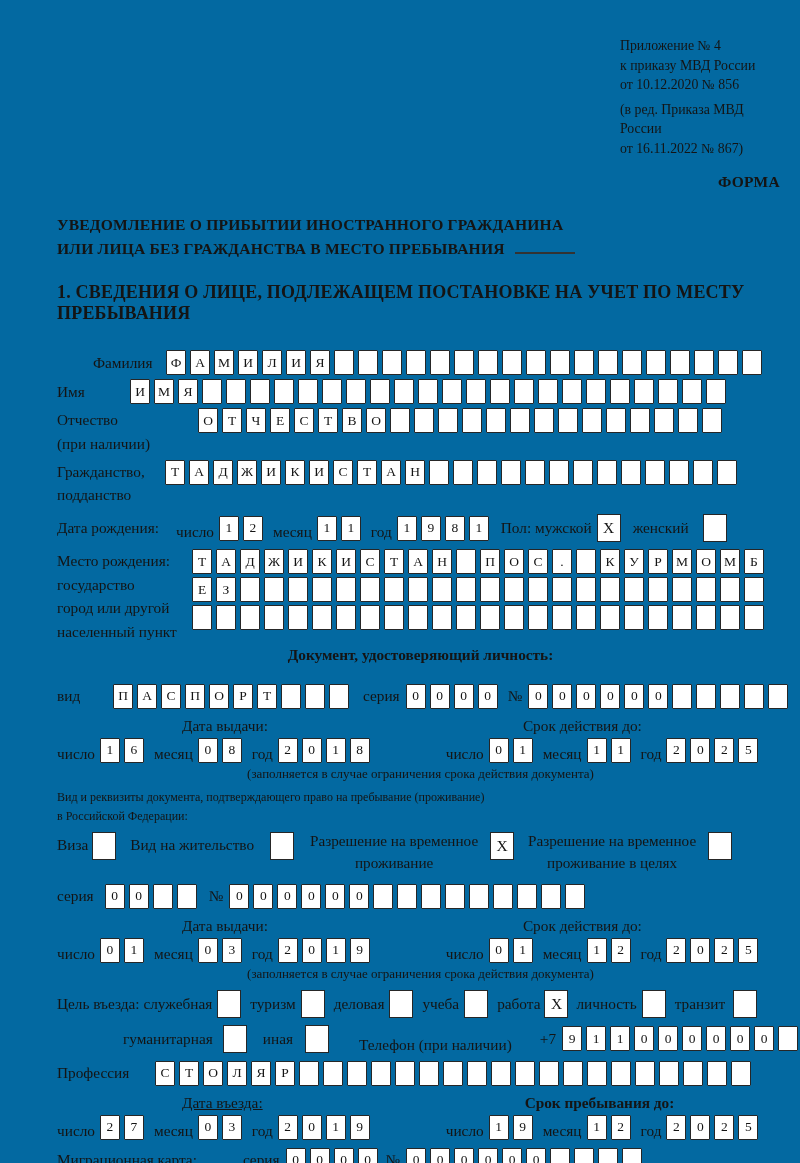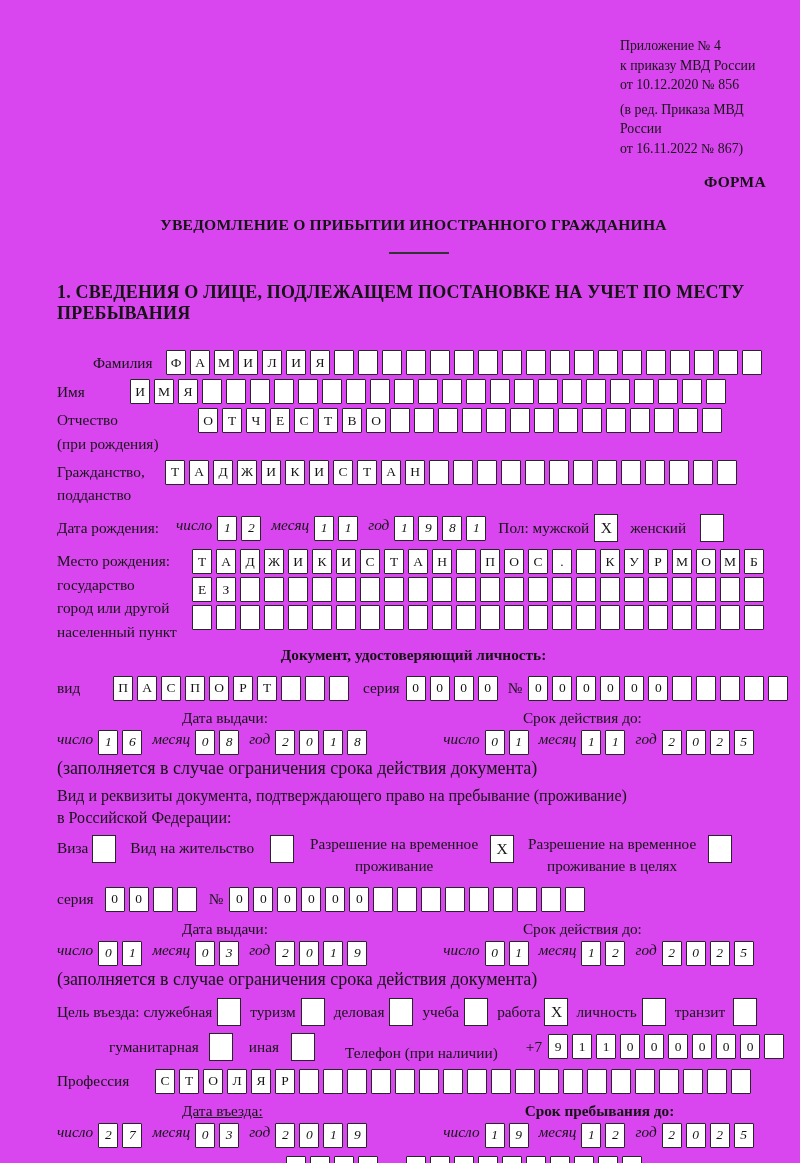--- a/index.html
+++ b/index.html
@@ -1,49 +1,49 @@
 <!DOCTYPE html>
 <html><head>
 <meta charset="utf-8">
 <style>
   html,body { margin:0; padding:0; background:#ffffff; }
   .page {
-    position:relative; width:800px; height:1163px; background:#d946ef;
+    position:relative; width:800px; height:1163px; background:#0369a1;
     font-family:"Liberation Serif", serif; color:#141414;
-    box-sizing:border-box; padding:36px 30px 0 57px; overflow:hidden;
+    box-sizing:border-box; padding:36px 16px 0 57px; overflow:hidden;
   }
   .ref-block { margin-left:563px; font-size:13.8px; line-height:1.42; }
   .ref-edit { margin-top:5px; }
   .forma { text-align:right; padding-right:4px; margin-top:15px; font-weight:bold; font-size:15.5px; letter-spacing:0.3px; }
-  .title { text-align:center; font-weight:bold; font-size:15.6px; line-height:1.5; margin-top:22px; letter-spacing:0.2px; }
+  .title { text-align:left; font-weight:bold; font-size:15.6px; line-height:1.5; margin-top:22px; letter-spacing:0.2px; }
   .title-underline { display:inline-block; width:60px; border-bottom:2px solid #333; height:14px; margin-left:10px; }
   .section-heading { margin-top:22px; font-weight:bold; font-size:18px; letter-spacing:0.2px; }
 
   .row { display:flex; align-items:center; margin-top:4px; }
   .row-top { align-items:flex-start; }
   .lbl { font-size:15.3px; flex:0 0 auto; }
   .lblcol { flex:0 0 auto; font-size:15.3px; line-height:1.55; }
   .cells { display:flex; flex:0 0 auto; }
   .cell {
     box-sizing:border-box; width:20px; height:25px; flex:0 0 auto;
     border:1.6px solid #262626; border-radius:1px; margin-right:4px;
     display:inline-flex; align-items:center; justify-content:center;
     font-size:13.5px; background:#fff;
   }
   .cbox {
     box-sizing:border-box; width:24px; height:28px; flex:0 0 auto;
     border:1.7px solid #262626; display:inline-flex; align-items:center;
     justify-content:center; font-size:15.5px; background:#fff;
   }
-  .dg { display:flex; align-items:flex-start; flex:0 0 auto;font-style:italic; }
+  .dg { display:flex; align-items:flex-end; flex:0 0 auto; }
   .dg .lbl { margin-right:5px; }
   .dates-head { display:flex; margin-top:8px; font-size:15.3px; }
   .center-bold { text-align:center; font-weight:bold; font-size:15.3px; margin-top:8px; }
-  .note-right { text-align:left; font-size:18px; margin-top:3px; padding-right:0px; }
-  .plain { font-size:16px; margin-top:8px; }
+  .note-right { text-align:center; font-size:13px; margin-top:3px; padding-right:0px; }
+  .plain { font-size:12px; margin-top:8px; }
   .opt-multiline { text-align:center; font-size:15.2px; line-height:1.45; }
   .mr5 { margin-right:5px; } .ml6 { margin-left:6px; }
   .stack { display:flex; flex-direction:column; }
   .rowgap { margin-top:3px; }
 </style>
 </head>
 <body>
 
 <div class="page">
 
@@ -53,21 +53,21 @@
     <div>от 10.12.2020 № 856</div>
     <div class="ref-edit">(в ред. Приказа МВД России</div>
     <div>от 16.11.2022 № 867)</div>
   </div>
 
   <div class="forma">ФОРМА</div>
 
   <div class="title">
     <div>УВЕДОМЛЕНИЕ О ПРИБЫТИИ ИНОСТРАННОГО ГРАЖДАНИНА</div>
     <div>
-      <span class="title-underline"></span>
+      <span>ИЛИ ЛИЦА БЕЗ ГРАЖДАНСТВА В МЕСТО ПРЕБЫВАНИЯ</span><span class="title-underline"></span>
     </div>
   </div>
 
   <div class="section-heading">1. СВЕДЕНИЯ О ЛИЦЕ, ПОДЛЕЖАЩЕМ ПОСТАНОВКЕ НА УЧЕТ ПО МЕСТУ ПРЕБЫВАНИЯ</div>
 
   <div class="row" style="margin-top:26px;margin-left:36px;">
     <span class="lbl" style="width:73px;">Фамилия</span>
     <span class="cells">
         <span class="cell">Ф</span>
         <span class="cell">А</span>
@@ -124,21 +124,21 @@
         <span class="cell"></span>
         <span class="cell"></span>
         <span class="cell"></span>
         <span class="cell"></span>
       </span>
   </div>
 
   <div class="row row-top">
     <span class="lblcol" style="width:141px;">
       <div>Отчество</div>
-      <div>(при рождения)</div>
+      <div>(при наличии)</div>
     </span>
     <span class="cells">
         <span class="cell">О</span>
         <span class="cell">Т</span>
         <span class="cell">Ч</span>
         <span class="cell">Е</span>
         <span class="cell">С</span>
         <span class="cell">Т</span>
         <span class="cell">В</span>
         <span class="cell">О</span>
@@ -303,21 +303,21 @@
           <span class="cell"></span>
           <span class="cell"></span>
           <span class="cell"></span>
           <span class="cell"></span>
         </span>
     </span>
   </div>
 
   <div class="center-bold" style="margin-top:2px;">Документ, удостоверяющий личность:</div>
 
-  <div class="row" style="margin-top:12px;">
+  <div class="row" style="margin-top:20px;">
     <span class="lbl" style="width:56px;">вид</span>
     <span class="cells">
         <span class="cell">П</span>
         <span class="cell">А</span>
         <span class="cell">С</span>
         <span class="cell">П</span>
         <span class="cell">О</span>
         <span class="cell">Р</span>
         <span class="cell">Т</span>
         <span class="cell"></span>
@@ -498,21 +498,21 @@
     <span class="cbox" style="margin-left:5px;"></span>
     <span class="lbl" style="margin-left:9px;">работа</span>
     <span class="cbox" style="margin-left:4px;">X</span>
     <span class="lbl" style="margin-left:8px;">личность</span>
     <span class="cbox" style="margin-left:5px;"></span>
     <span class="lbl" style="margin-left:9px;">транзит</span>
     <span class="cbox" style="margin-left:8px;"></span>
   </div>
 
   <div class="row" style="margin-top:6px; font-size:15px;">
-    <span class="lbl" style="margin-left:52px;">гуманитарная</span>
+    <span class="lbl" style="margin-left:66px;">гуманитарная</span>
     <span class="cbox" style="margin-left:10px;"></span>
     <span class="lbl" style="margin-left:16px;">иная</span>
     <span class="cbox" style="margin-left:12px;"></span>
     <span class="lbl" style="margin-left:30px;margin-top:12px;">Телефон (при наличии)</span>
     <span class="lbl" style="margin-left:28px; margin-right:6px;">+7</span>
     <span class="cells">
         <span class="cell">9</span>
         <span class="cell">1</span>
         <span class="cell">1</span>
         <span class="cell">0</span>

